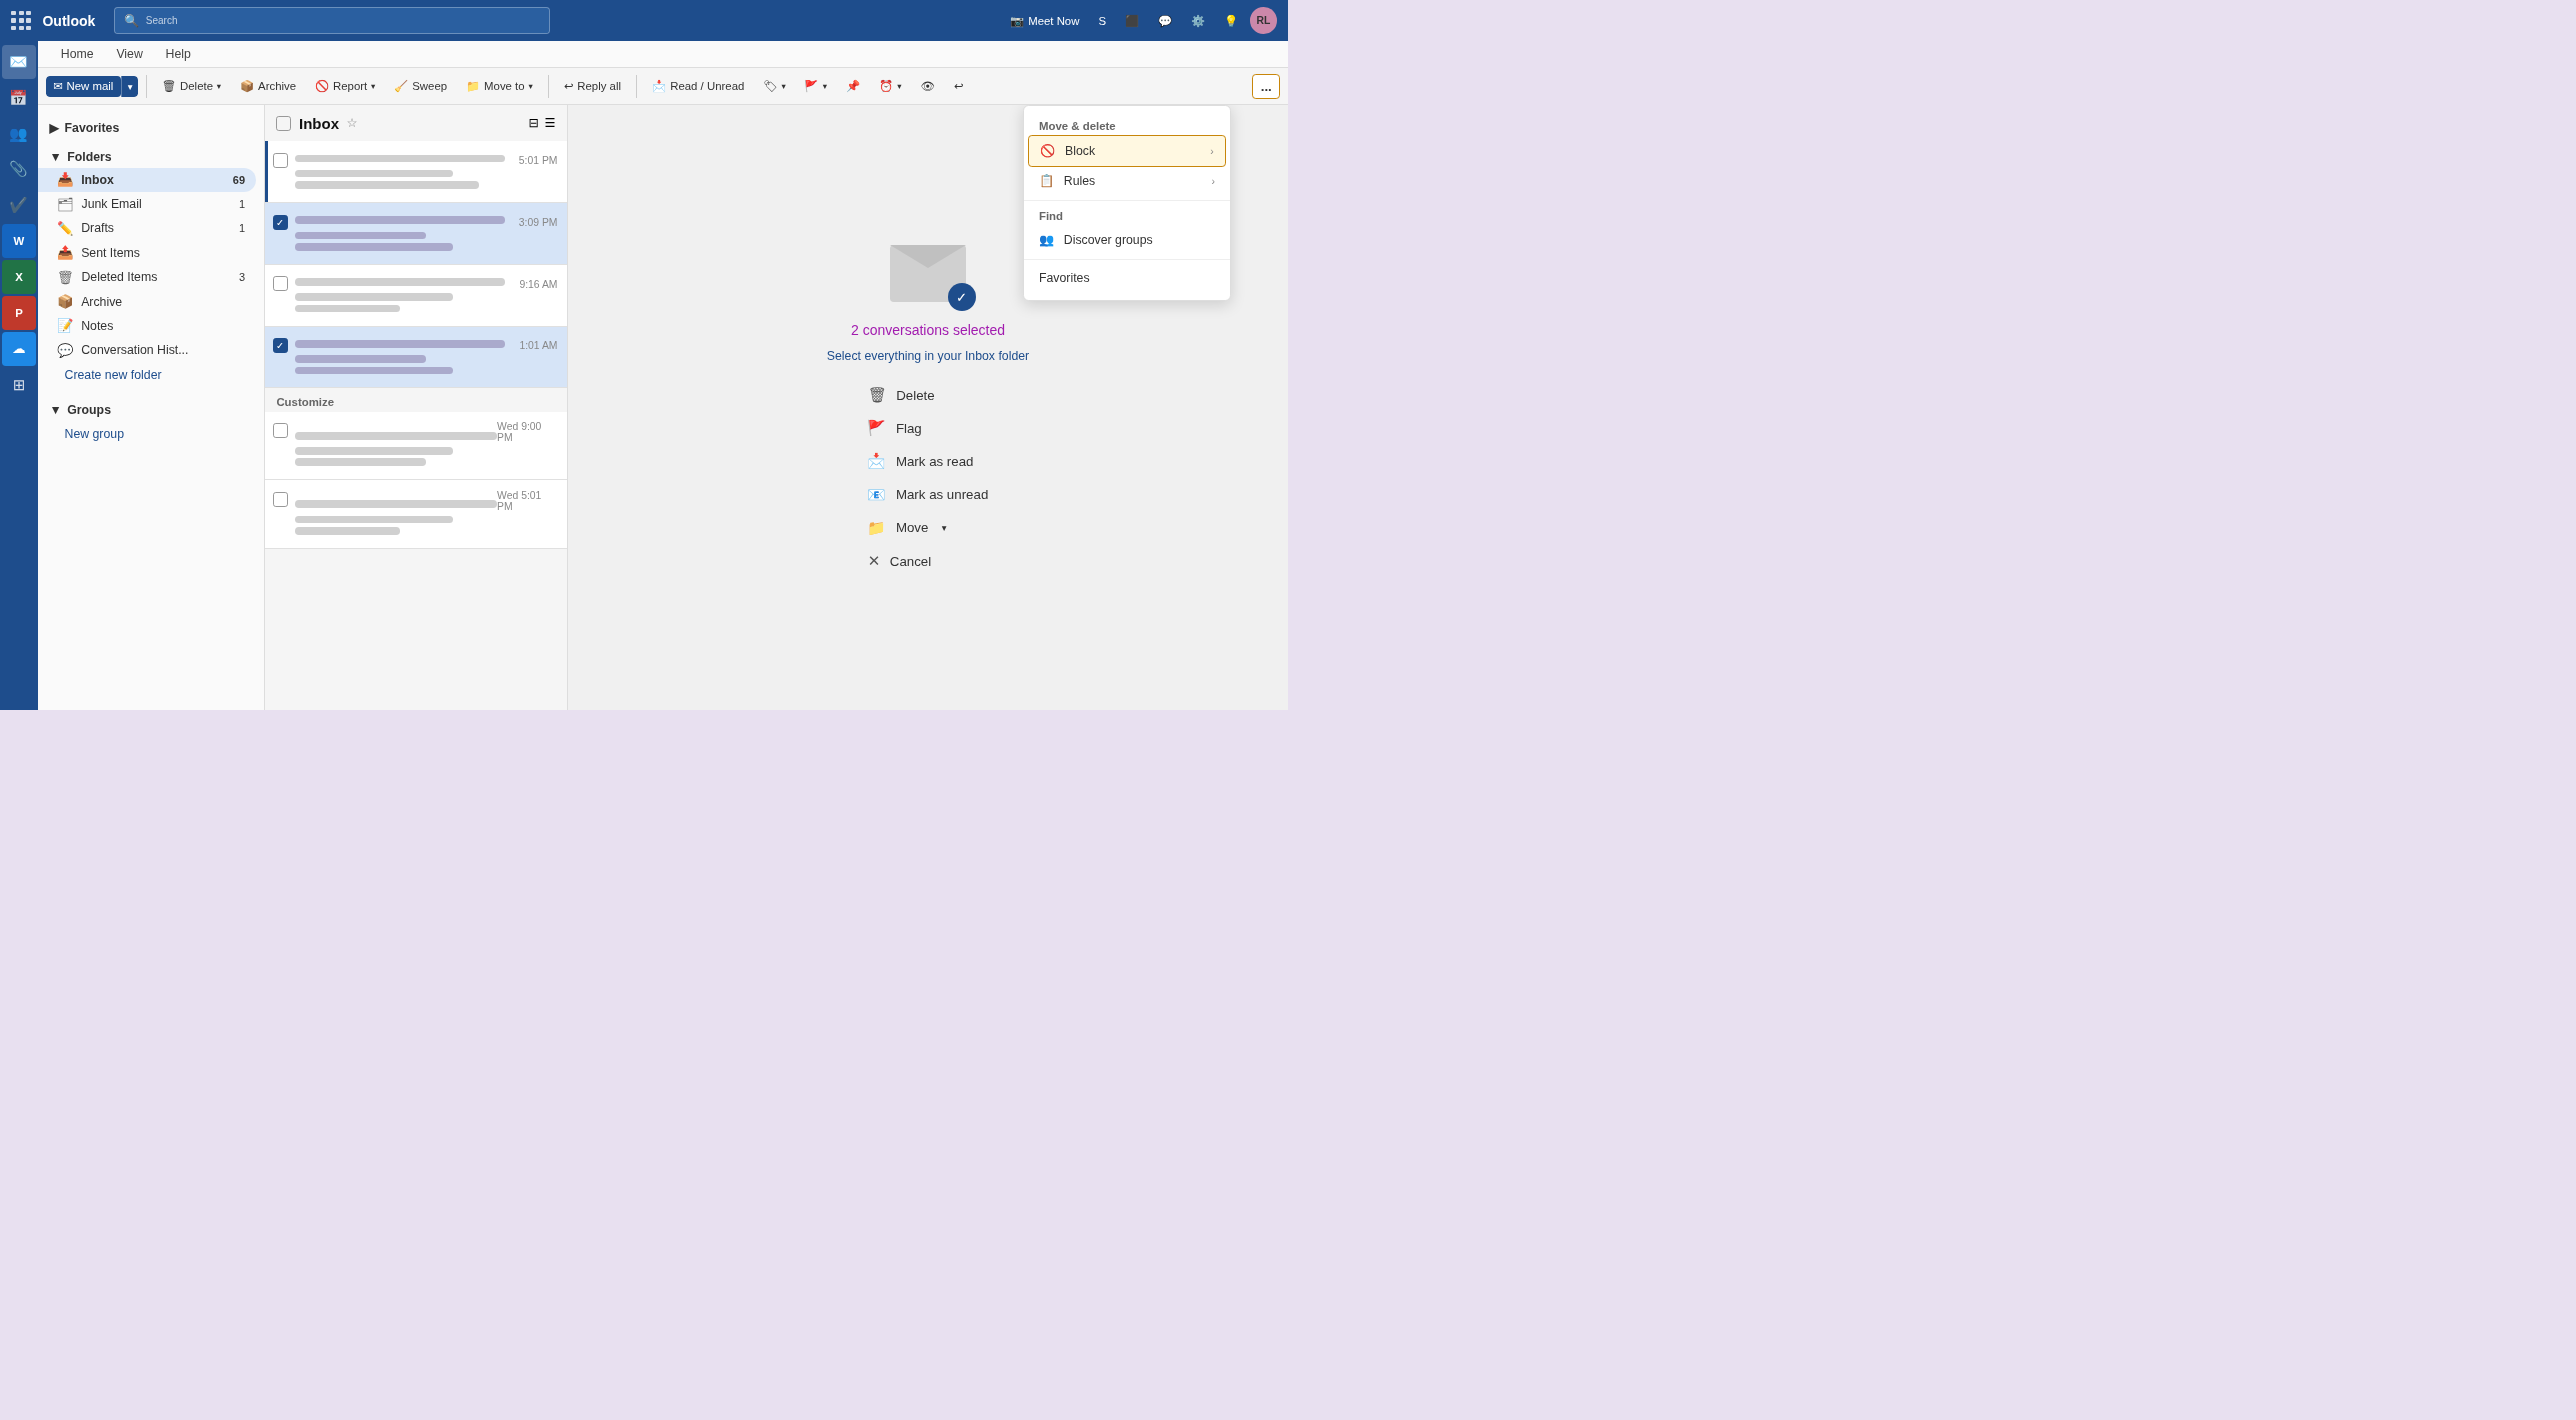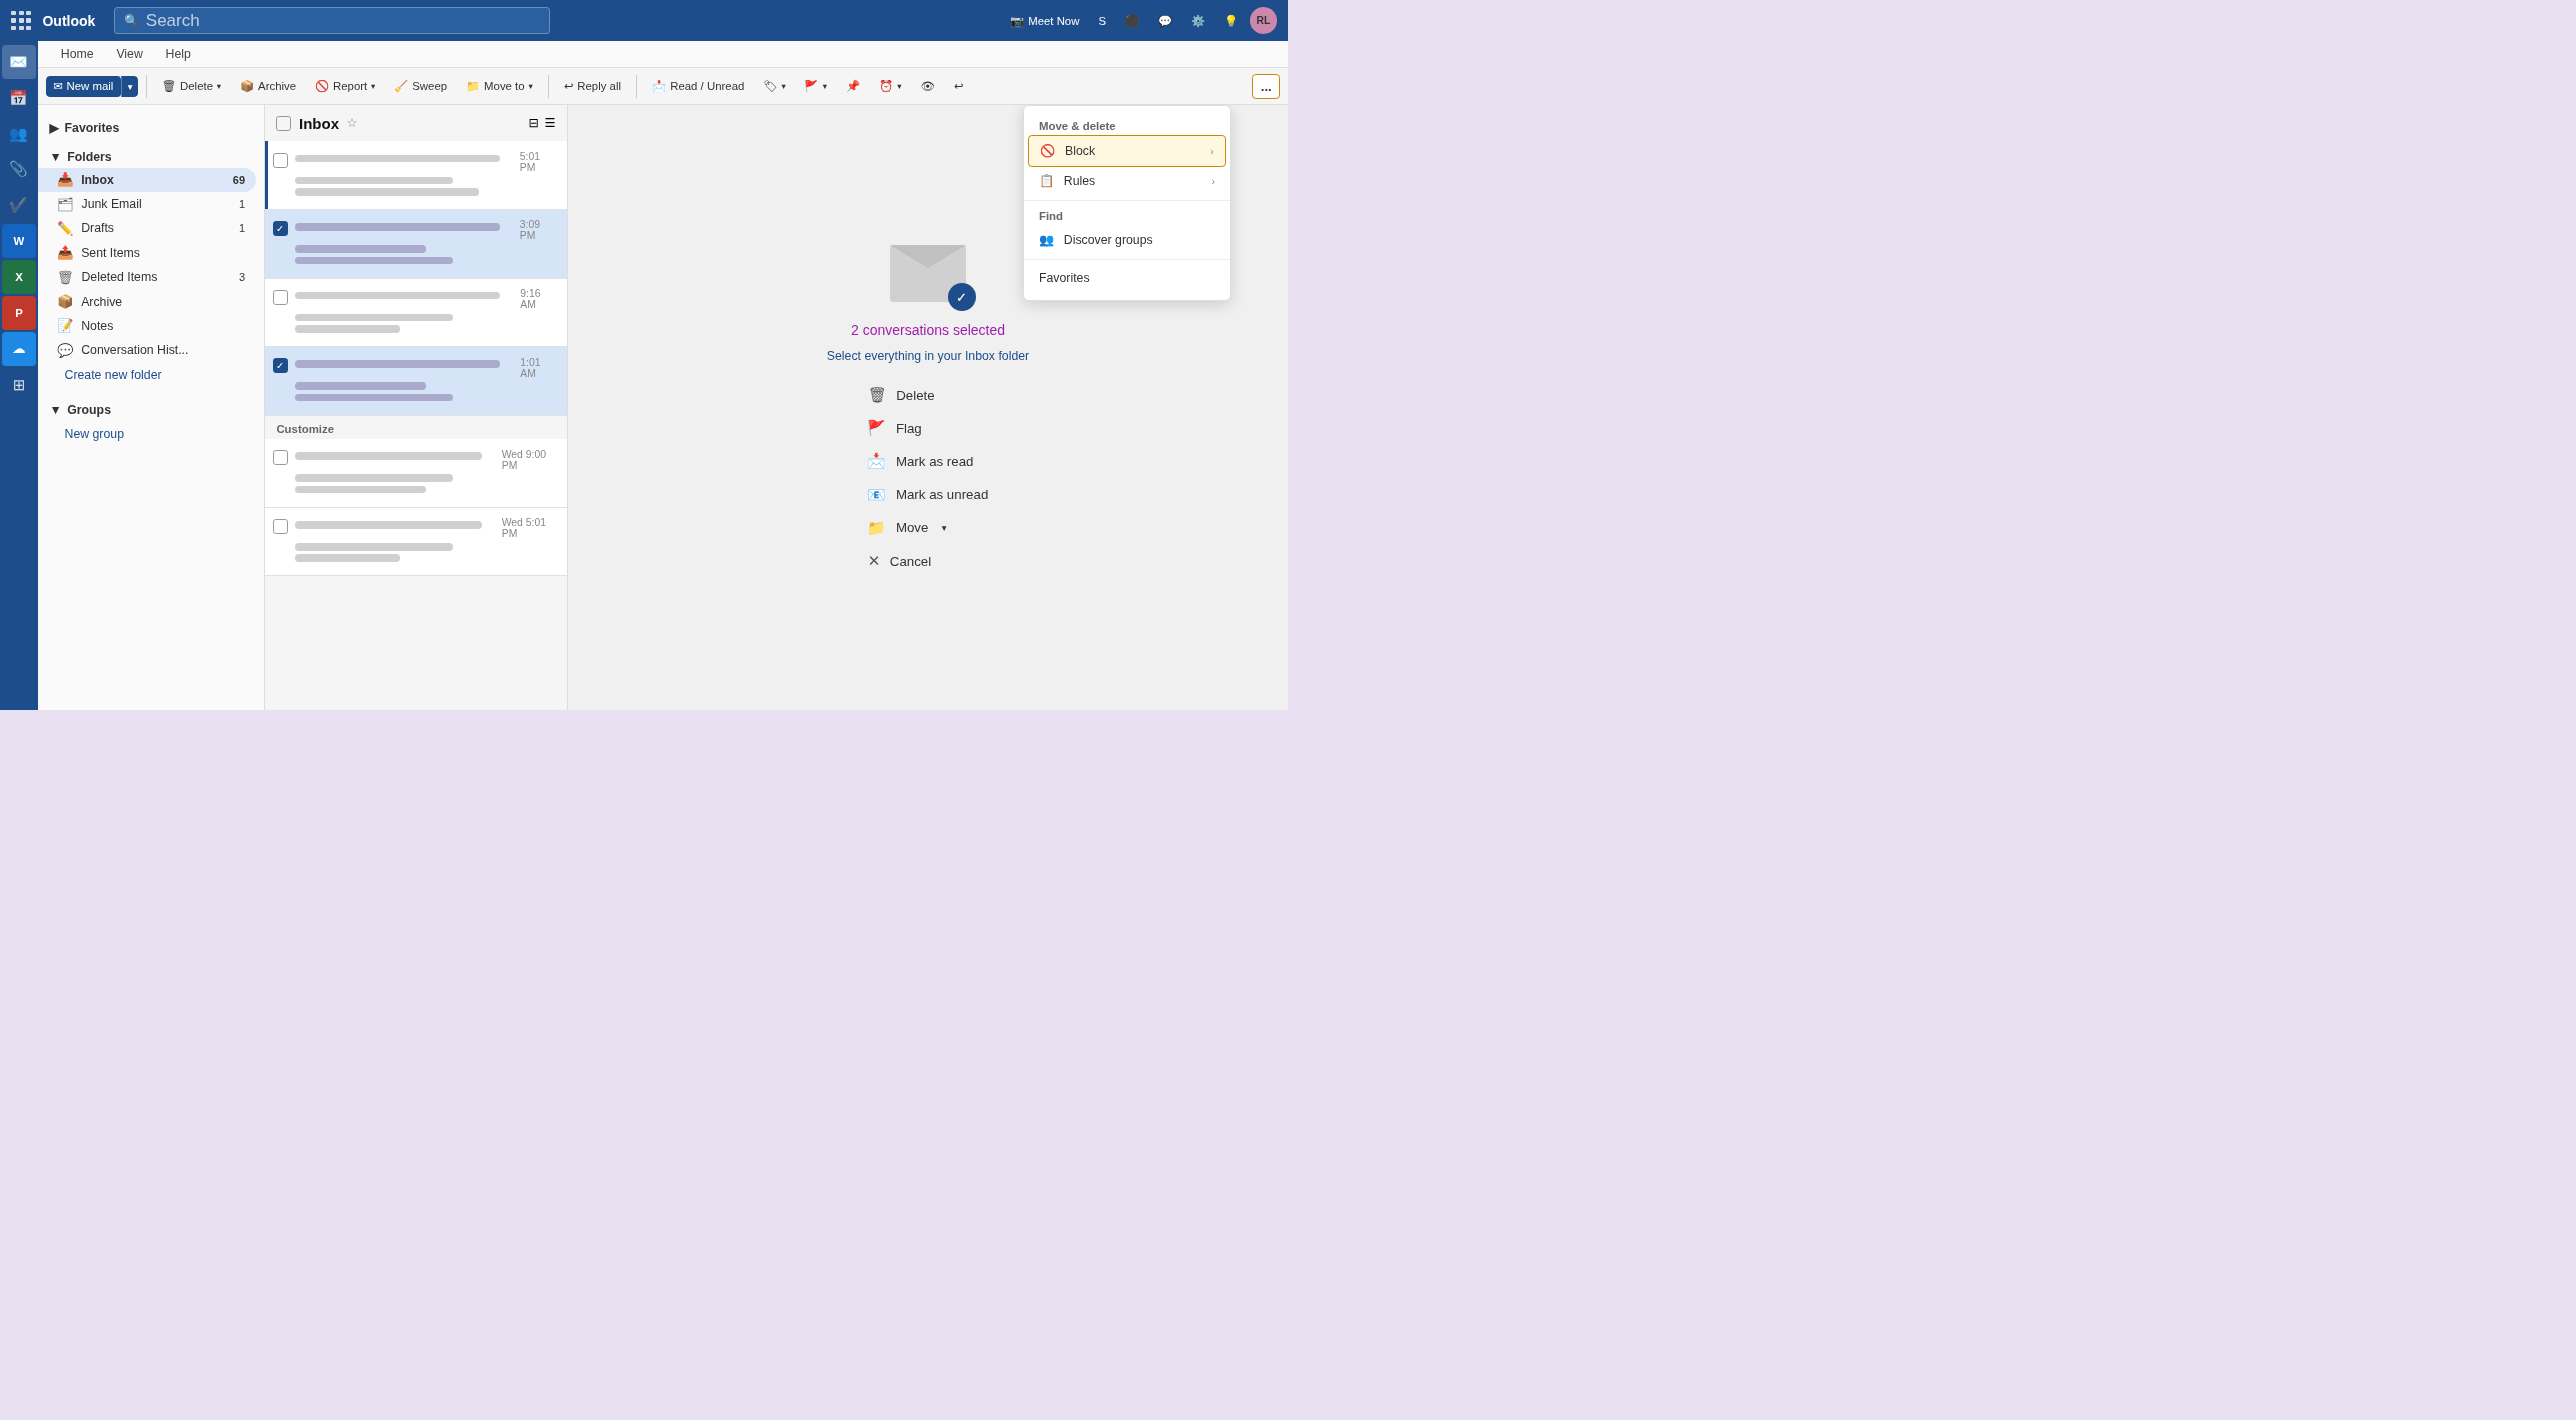--- a/index.html
+++ b/index.html
@@ -49,21 +49,21 @@
       padding: 0 9.5px;
       height: 26.5px;
       gap: 5.7px;
       border: 0.9px solid rgba(255,255,255,0.3);
     }
     .search-bar input {
       background: transparent;
       border: none;
       outline: none;
       color: #e5e5e5;
-      font-size: 17px;
+      font-size: 10px;
       width: 100%;
     }
     .search-bar input::placeholder { color: rgba(255,255,255,0.7); }
     .title-bar-right {
       display: flex;
       align-items: center;
       gap: 3.8px;
       margin-left: auto;
     }
     .title-btn {
@@ -278,21 +278,21 @@
       border: 1.4px solid #999;
       border-radius: 2.8px;
       flex-shrink: 0;
       margin-top: 1.9px;
       display: flex; align-items: center; justify-content: center;
       cursor: pointer;
       background: white;
     }
     .email-checkbox.checked { background: #1e4d8c; border-color: #1e4d8c; color: white; font-size: 9.5px; }
     .email-content { flex: 1; }
-    .email-sender-row { display: flex; justify-content: space-between; align-items: flex-start; gap: 20px; }
+    .email-sender-row { display: flex; justify-content: space-between; align-items: flex-end; }
     .email-time { font-size: 10.4px; color: #888; }
     .email-line {
       height: 7.6px; border-radius: 3.8px; background: #d0d0d0; margin: 3.8px 0;
     }
     .email-line.w80 { width: 80%; }
     .email-line.w60 { width: 60%; }
     .email-line.w70 { width: 70%; }
     .email-line.w50 { width: 50%; }
     .email-line.w40 { width: 40%; }
     .date-separator {

